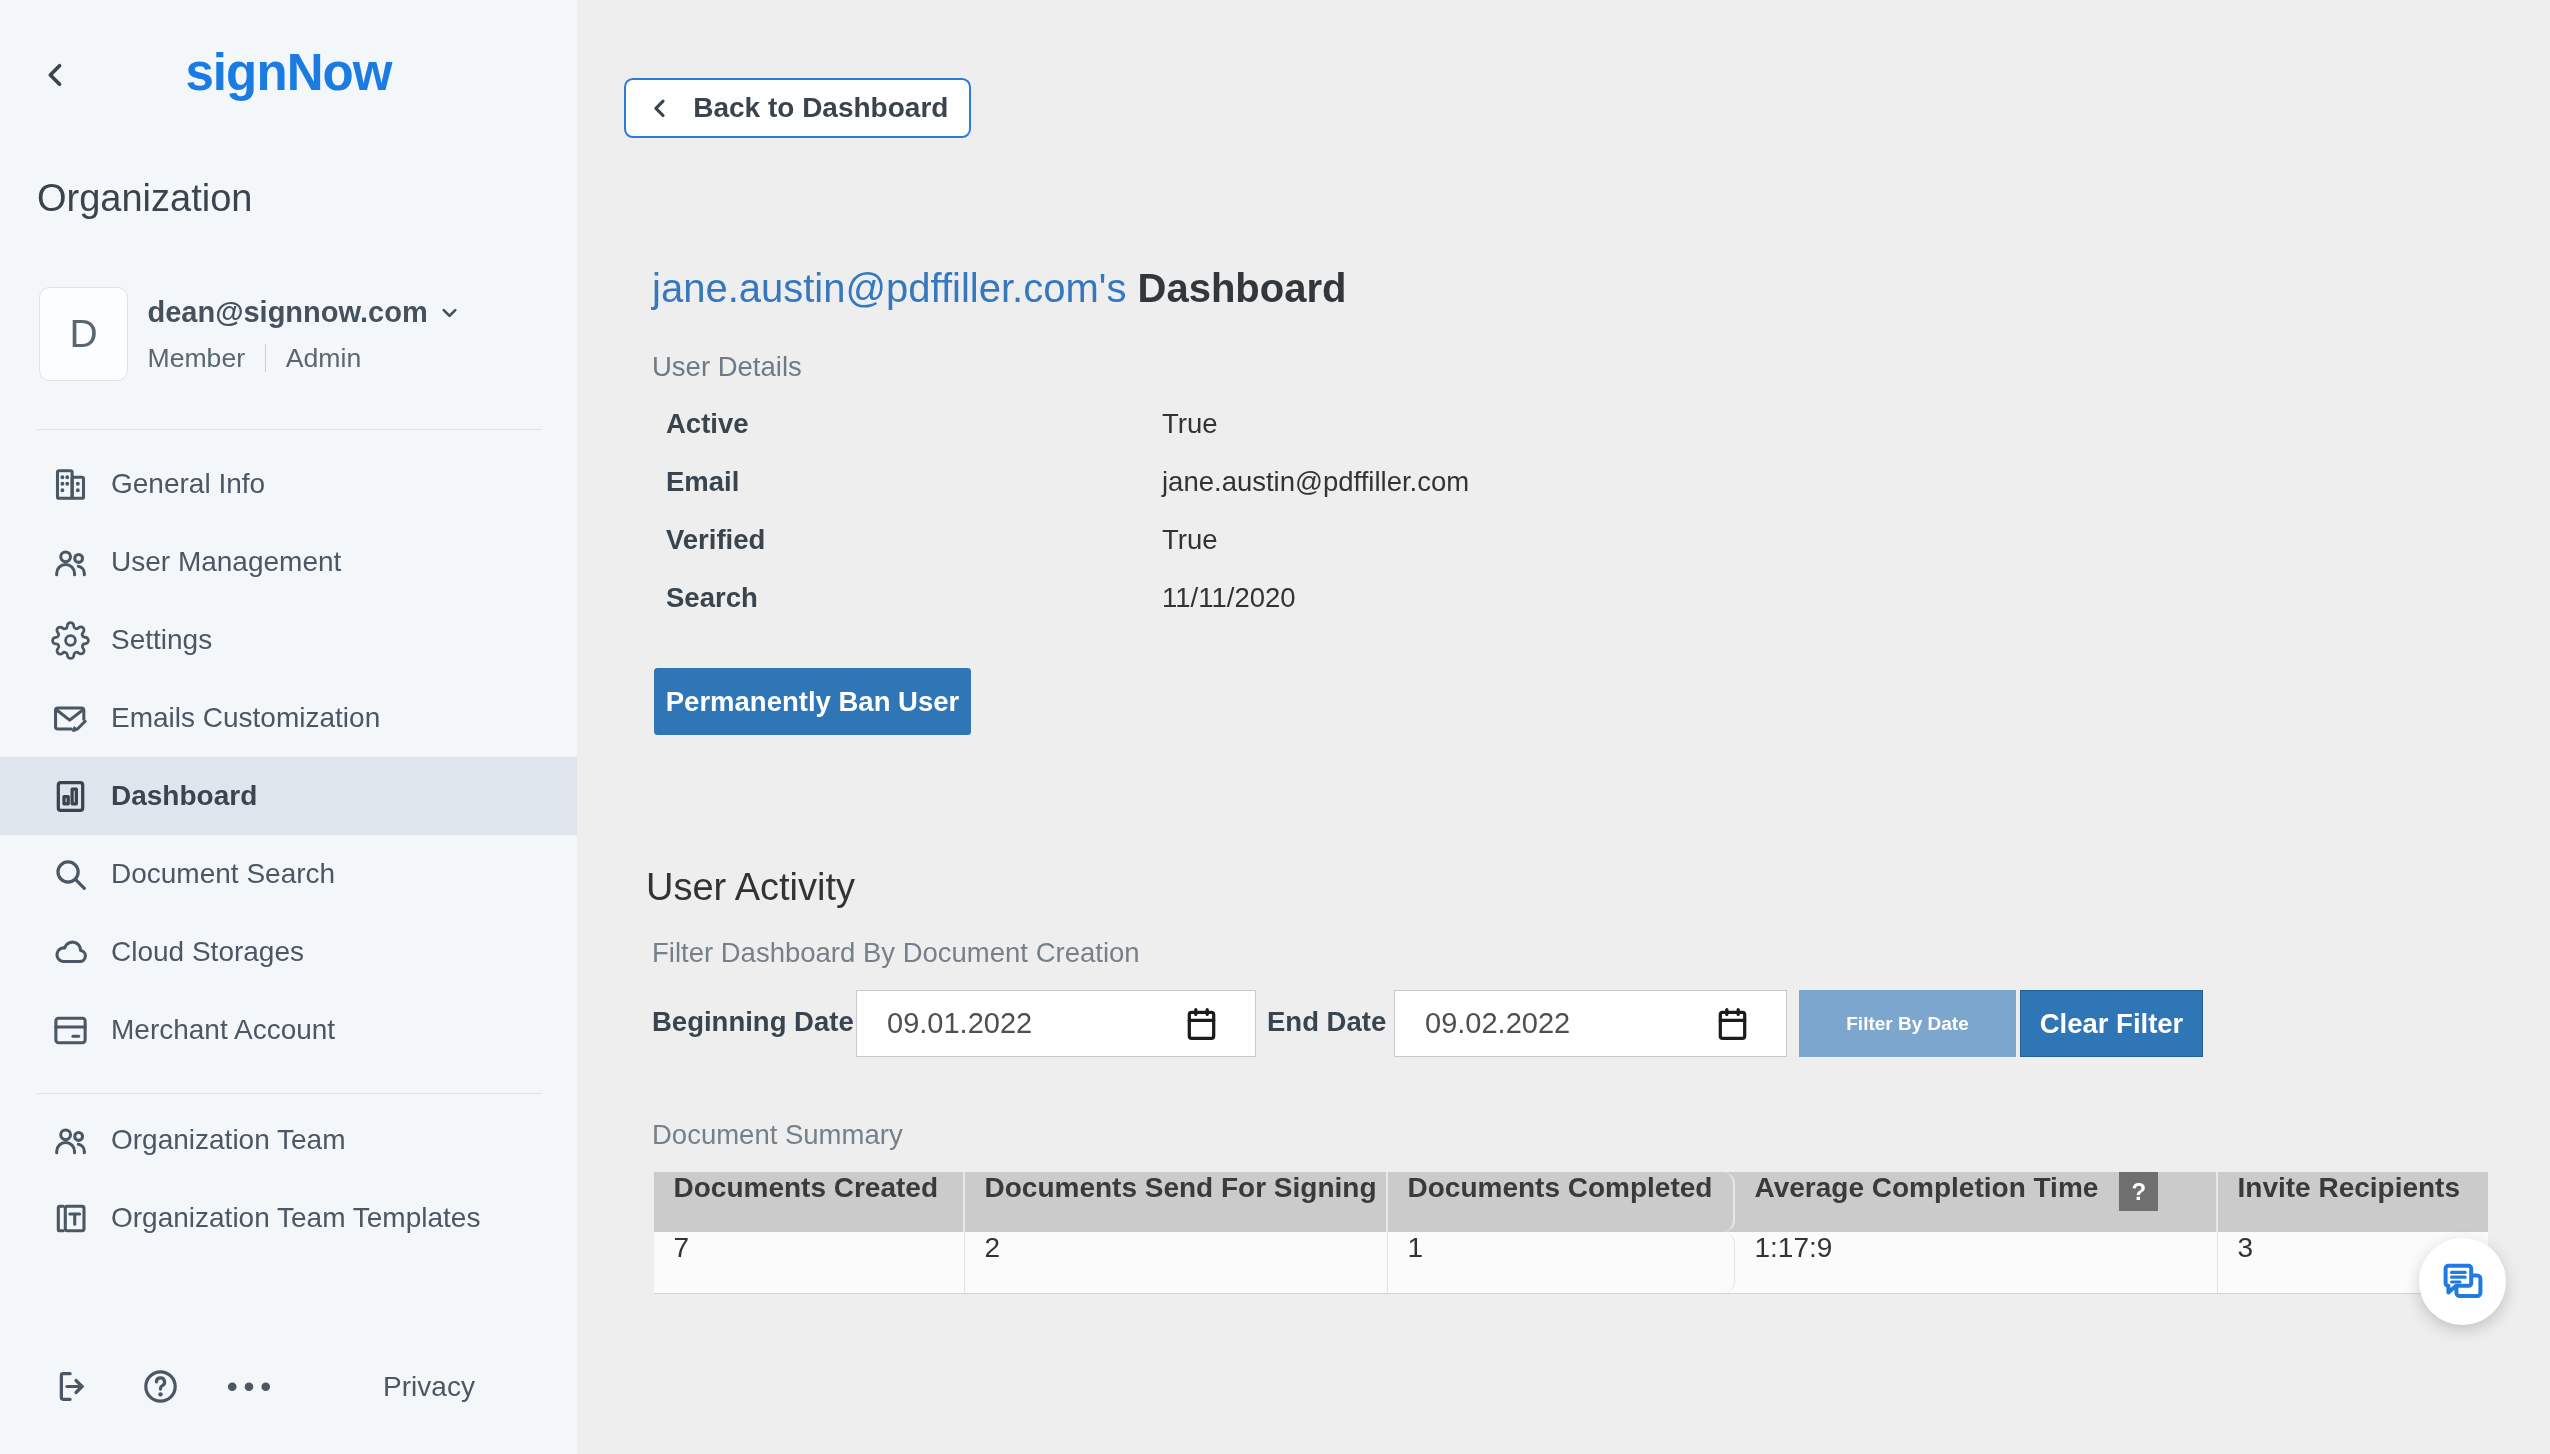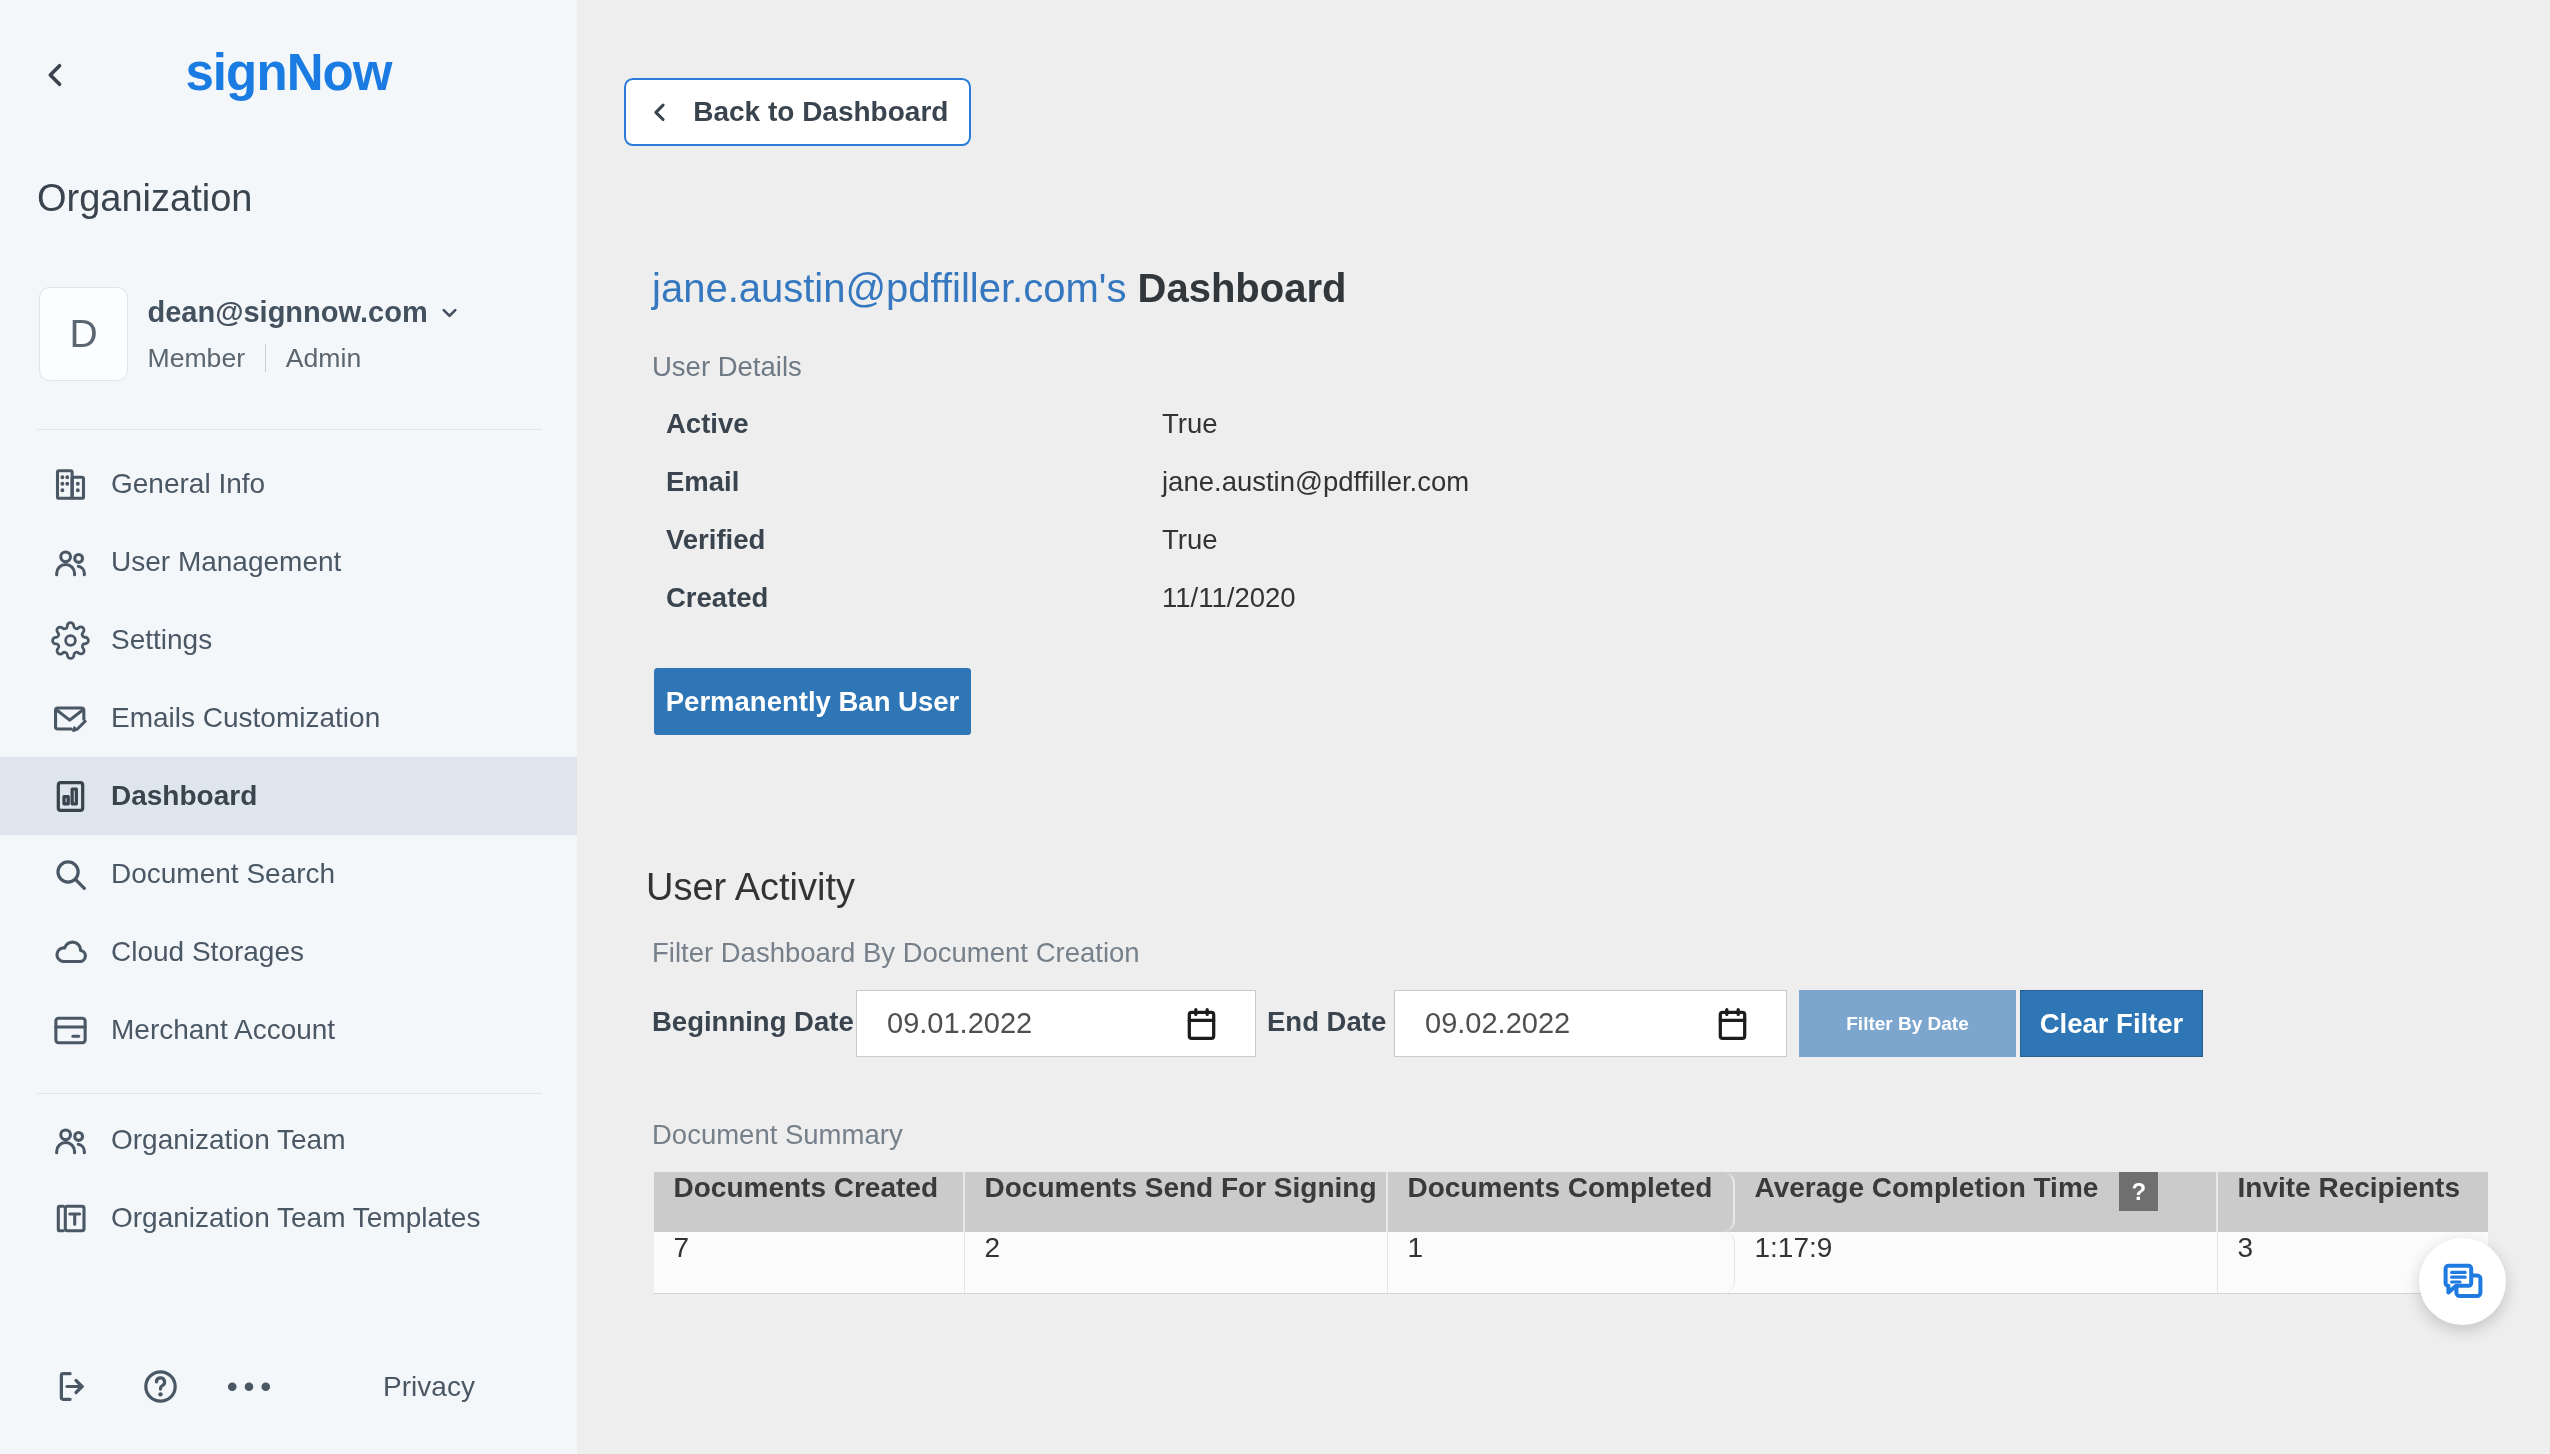--- a/index.html
+++ b/index.html
@@ -29,21 +29,21 @@
              font-size:28px;color:#4a5764;cursor:pointer;}
   .menu-item .mi-icon{width:39px;height:39px;flex:none;display:flex;}
   .menu-item.active{background:#dfe5ec;font-weight:bold;color:#39444f;}
   .sb-footer{position:absolute;left:53px;top:1351px;height:71px;display:flex;align-items:center;}
   .sb-footer .foot-btn{background:none;border:none;padding:0;margin-right:46px;cursor:pointer;color:#4a5764;display:flex;}
   .dots{font-size:30px;font-weight:bold;letter-spacing:6.2px;color:#4a5764;margin-right:35px;}
   .privacy{margin-left:25px;font-size:28px;color:#4a5764;text-decoration:none;cursor:pointer;}
 
   
   .content{position:absolute;left:577px;top:0;right:0;bottom:0;}
-  .back-btn{position:absolute;left:47px;top:78px;width:347px;height:68px;background:#ffffff;
+  .back-btn{position:absolute;left:47px;top:78px;width:347px;height:60px;background:#ffffff;
             border:2.7px solid #2b7cd9;border-radius:8.9px;display:flex;align-items:center;justify-content:center;
             gap:20px;font-size:28px;font-weight:bold;color:#39444f;cursor:pointer;font-family:inherit;}
   .page-title{position:absolute;left:75px;top:266px;font-size:40px;}
   .title-email{color:#3578bf;font-weight:500;text-decoration:none;cursor:pointer;}
   .title-suffix{color:#32373c;font-weight:600;white-space:pre;}
   .ud-caption{position:absolute;left:75px;top:351px;font-size:27.5px;color:#6e7a85;}
   .details{position:absolute;left:82px;top:395px;margin-left:7px;}
   .detail-row{display:flex;height:58px;align-items:center;}
   .detail-label{width:496px;font-size:27.5px;font-weight:bold;color:#39444f;}
   .detail-value{font-size:27.5px;color:#333333;}
@@ -277,21 +277,21 @@
       </div>
       <div class="detail-row">
         <span class="detail-label">Email</span>
         <span class="detail-value">jane.austin@pdffiller.com</span>
       </div>
       <div class="detail-row">
         <span class="detail-label">Verified</span>
         <span class="detail-value">True</span>
       </div>
       <div class="detail-row">
-        <span class="detail-label">Created</span>
+        <span class="detail-label">Search</span>
         <span class="detail-value">11/11/2020</span>
       </div>
     </div>
 
     <button class="ban-btn">Permanently Ban User</button>
 
     <h2 class="ua-heading">User Activity</h2>
     <div class="filter-caption">Filter Dashboard By Document Creation</div>
 
     <div class="filter-row">

